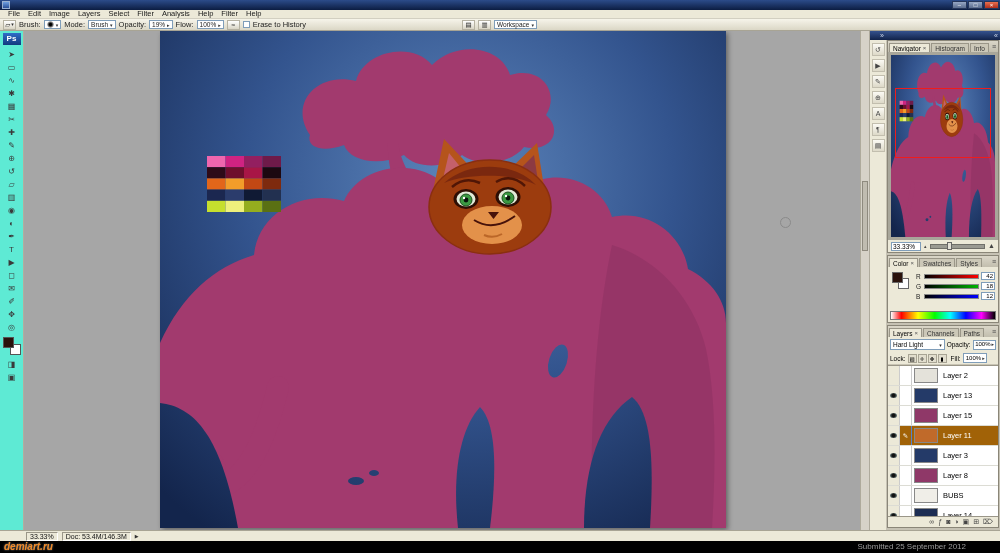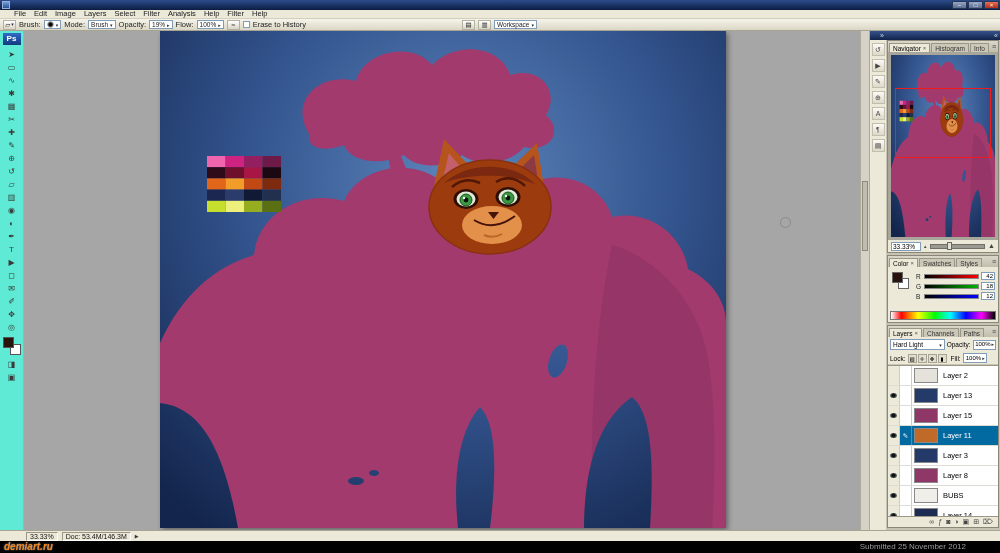--- a/index.html
+++ b/index.html
@@ -11,21 +11,21 @@
             background:linear-gradient(#2c4c8a,#0c1d42);}
   .win-icon{position:absolute;left:2px;top:1px;width:8px;height:8px;
             background:linear-gradient(#6f9fe0,#2a4f96);border:1px solid #9ab0d0;box-sizing:border-box;}
   .win-btns{position:absolute;right:1px;top:1px;display:flex;gap:1px;}
   .win-btn{width:15px;height:8px;font-size:6px;line-height:7px;text-align:center;color:#fff;
            background:linear-gradient(#97a7c4,#5a6c8e);border:1px solid #26365a;box-sizing:border-box;}
   .win-btn.close{background:linear-gradient(#e87050,#b02e1c);}
 
   
   .menubar{position:absolute;top:10px;left:0;right:0;height:9px;background:#ece9d8;
-           border-bottom:1px solid #d2cfc1;display:flex;align-items:center;padding-left:10px;box-sizing:border-box;}
+           border-bottom:1px solid #d2cfc1;display:flex;align-items:center;padding-left:4px;box-sizing:border-box;}
   .menu-item{font-size:7.5px;line-height:8px;padding:0 4px;color:#1a1a1a;white-space:nowrap;}
 
   
   .optionsbar{position:absolute;top:19px;left:0;right:0;height:12px;
               background:linear-gradient(#f6f4ea,#dbd7c6);border-bottom:1px solid #a8a494;
               display:flex;align-items:center;gap:3px;padding:0 3px;box-sizing:border-box;font-size:7.5px;color:#222;}
   .ob-label{white-space:nowrap;}
   .ob-field{height:9px;background:#fff;border:1px solid #7f9db9;font-size:6.5px;line-height:8px;
             padding:0 2px;display:flex;align-items:center;gap:2px;box-sizing:border-box;white-space:nowrap;}
   .ob-arrow{font-size:5px;color:#333;}
@@ -113,21 +113,21 @@
   .lp-select{width:56px;height:11px;border:1px solid #7f9db9;background:#fff;font-size:6.5px;line-height:10px;
              padding:0 2px;display:flex;justify-content:space-between;align-items:center;box-sizing:border-box;}
   .lp-valbox{width:24px;height:10px;border:1px solid #7f9db9;background:#fff;font-size:6px;line-height:9px;
              display:flex;justify-content:flex-end;align-items:center;gap:1px;padding:0 1px;box-sizing:border-box;}
   .lp-lock{position:absolute;top:26px;left:0;right:0;height:13px;display:flex;align-items:center;gap:2px;
            padding:0 2px;font-size:6.5px;border-bottom:1px solid #c8c4b4;box-sizing:border-box;}
   .lock-ic{width:9px;height:9px;border:1px solid #a8a494;background:#e2dece;font-size:5.5px;line-height:8px;
            text-align:center;box-sizing:border-box;}
   .lp-list{position:absolute;top:39px;left:0;right:0;bottom:11px;background:#fff;overflow:hidden;border-top:1px solid #9a9688;}
   .layer-row{height:19px;display:flex;align-items:stretch;border-bottom:1px solid #dcdcd4;background:#fff;}
-  .layer-row.selected{background:#0369a1;}
+  .layer-row.selected{background:#a16207;}
   .l-eye{width:12px;border-right:1px solid #ccc;display:flex;align-items:center;justify-content:center;background:#ece9d8;box-sizing:border-box;}
   .eyeball{width:7px;height:5px;border-radius:50%;background:radial-gradient(circle,#111 30%,#566 70%,#99a 100%);}
   .l-link{width:12px;border-right:1px solid #ccc;font-size:6.5px;display:flex;align-items:center;justify-content:center;color:#333;box-sizing:border-box;}
   .selected .l-link{color:#fff;border-right-color:#5580d0;}
   .l-thumb{width:24px;height:15px;margin:2px;border:1px solid #888;box-sizing:border-box;}
   .l-name{font-size:7.5px;line-height:19px;padding-left:3px;color:#000;flex:1;white-space:nowrap;overflow:hidden;}
   .selected .l-name{color:#fff;}
   .lp-foot{position:absolute;left:0;right:0;bottom:0;height:11px;border-top:1px solid #9a9688;background:#ece9d8;
            display:flex;align-items:center;justify-content:flex-end;gap:4px;padding:0 5px;box-sizing:border-box;}
   .lp-fi{font-size:7px;color:#444;line-height:10px;}
@@ -534,15 +534,15 @@
   </div>
 
   <div class="statusbar">
     <div class="sb-field">33.33%</div>
     <div class="sb-field">Doc: 53.4M/146.3M</div>
     <span class="sb-fly">▶</span>
   </div>
 
   <div class="footer">
     <span class="logo">demiart.ru</span>
-    <span class="submitted">Submitted 25 November 2012</span>
+    <span class="submitted">Submitted 25 September 2012</span>
   </div>
 </div>
 
 </body></html>

